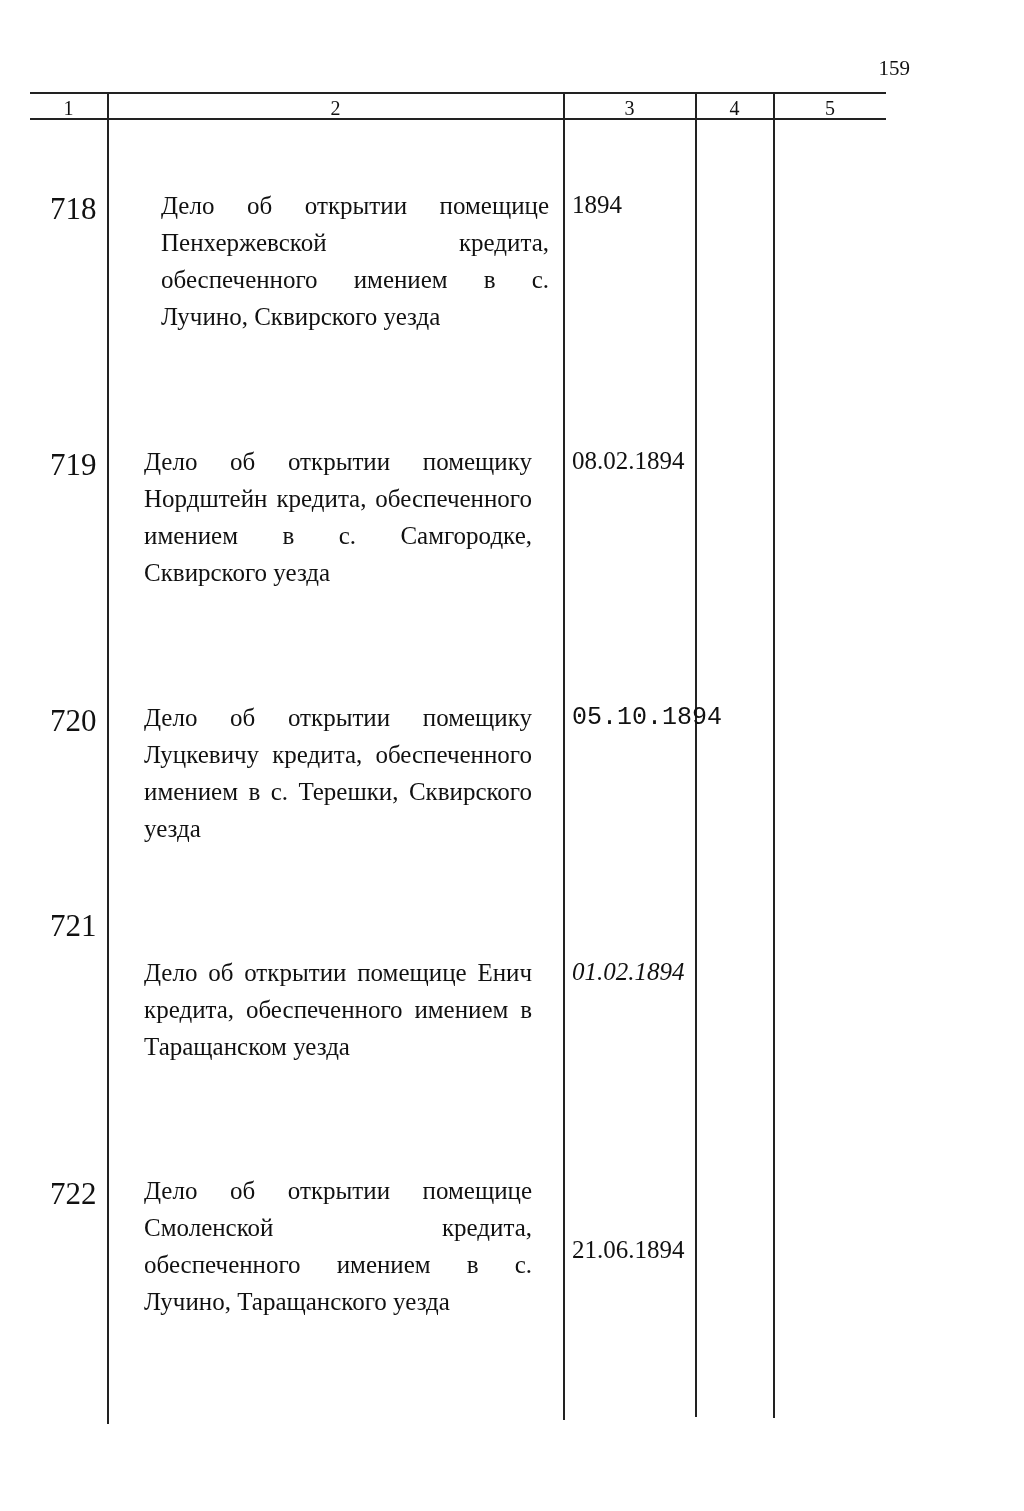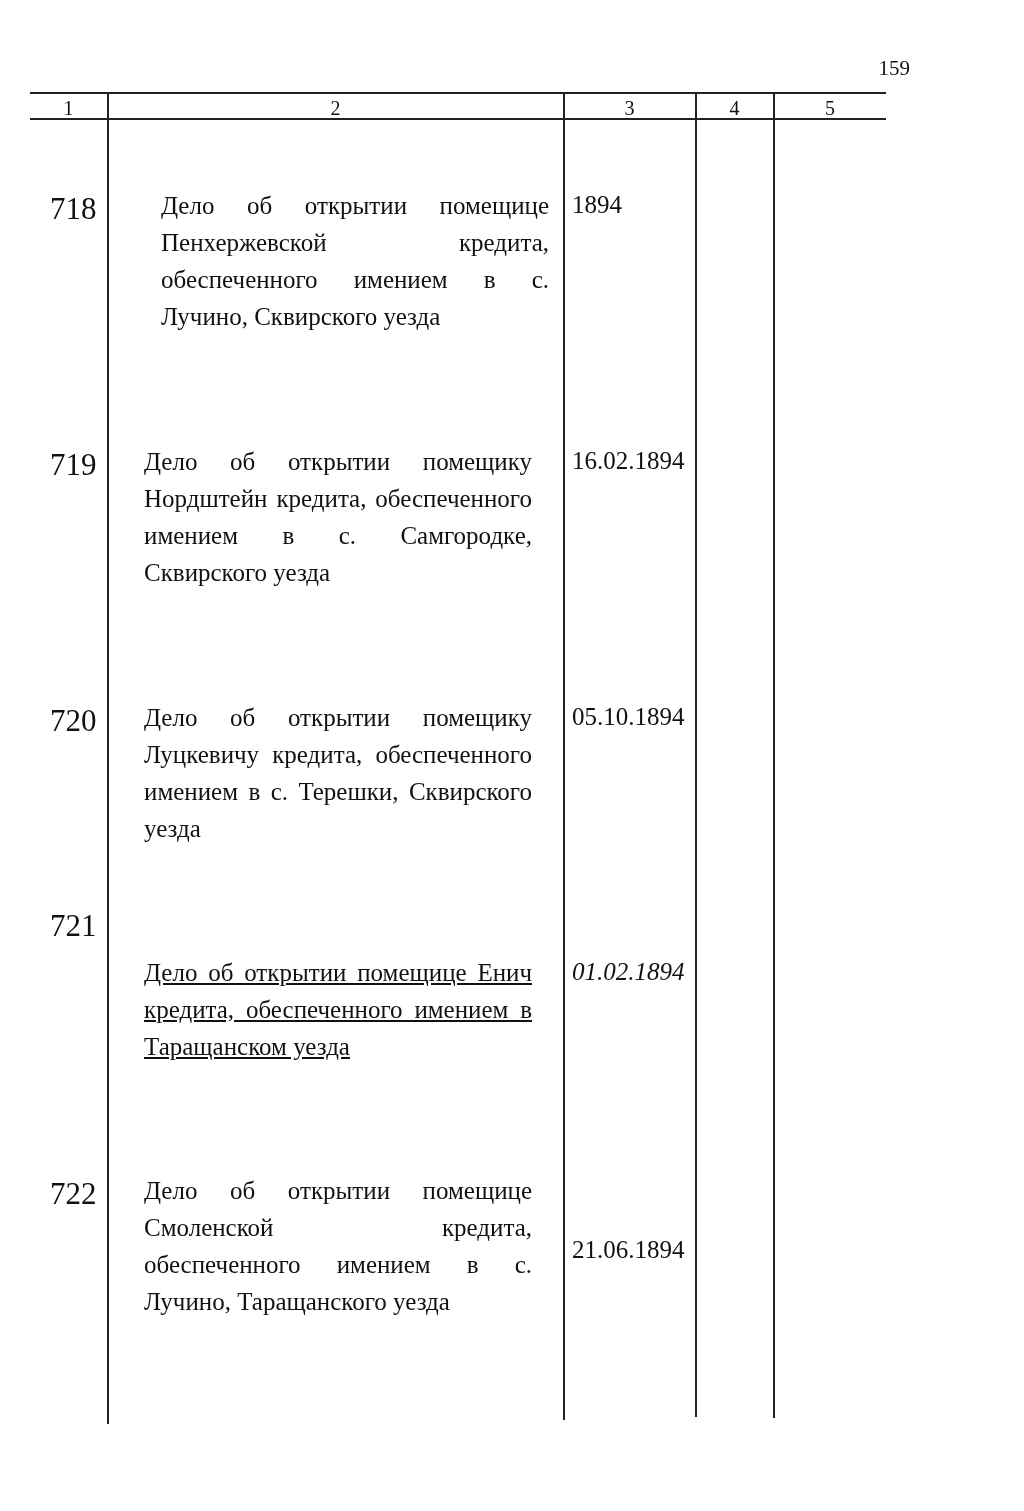--- a/index.html
+++ b/index.html
@@ -49,32 +49,32 @@
 
   <div>
     <div class="num" style="top:191px;">718</div>
     <div class="desc" style="top:187px;margin-left:17px;">Дело об открытии помещице Пенхержевской кредита, обеспеченного имением в с. Лучино, Сквирского уезда</div>
     <div class="date" style="top:191px;">1894</div>
   </div>
 
   <div>
     <div class="num" style="top:447px;">719</div>
     <div class="desc" style="top:443px;">Дело об открытии помещику Нордштейн кредита, обеспеченного имением в с. Самгородке, Сквирского уезда</div>
-    <div class="date" style="top:447px;">16.02.1894</div>
+    <div class="date" style="top:447px;">08.02.1894</div>
   </div>
 
   <div>
     <div class="num" style="top:703px;">720</div>
     <div class="desc" style="top:699px;">Дело об открытии помещику Луцкевичу кредита, обеспеченного имением в с. Терешки, Сквирского уезда</div>
-    <div class="date" style="top:703px;">05.10.1894</div>
+    <div class="date" style="top:703px;font-family:Liberation Mono, monospace;">05.10.1894</div>
   </div>
 
   <div>
     <div class="num" style="top:908px;">721</div>
-    <div class="desc" style="top:954px;text-decoration:underline;">Дело об открытии помещице Енич кредита, обеспеченного имением в Таращанском уезда</div>
+    <div class="desc" style="top:954px;">Дело об открытии помещице Енич кредита, обеспеченного имением в Таращанском уезда</div>
     <div class="date" style="top:958px;font-style:italic;">01.02.1894</div>
   </div>
 
   <div>
     <div class="num" style="top:1176px;">722</div>
     <div class="desc" style="top:1172px;">Дело об открытии помещице Смоленской кредита, обеспеченного имением в с. Лучино, Таращанского уезда</div>
     <div class="date" style="top:1236px;">21.06.1894</div>
   </div>
 </div>
 

